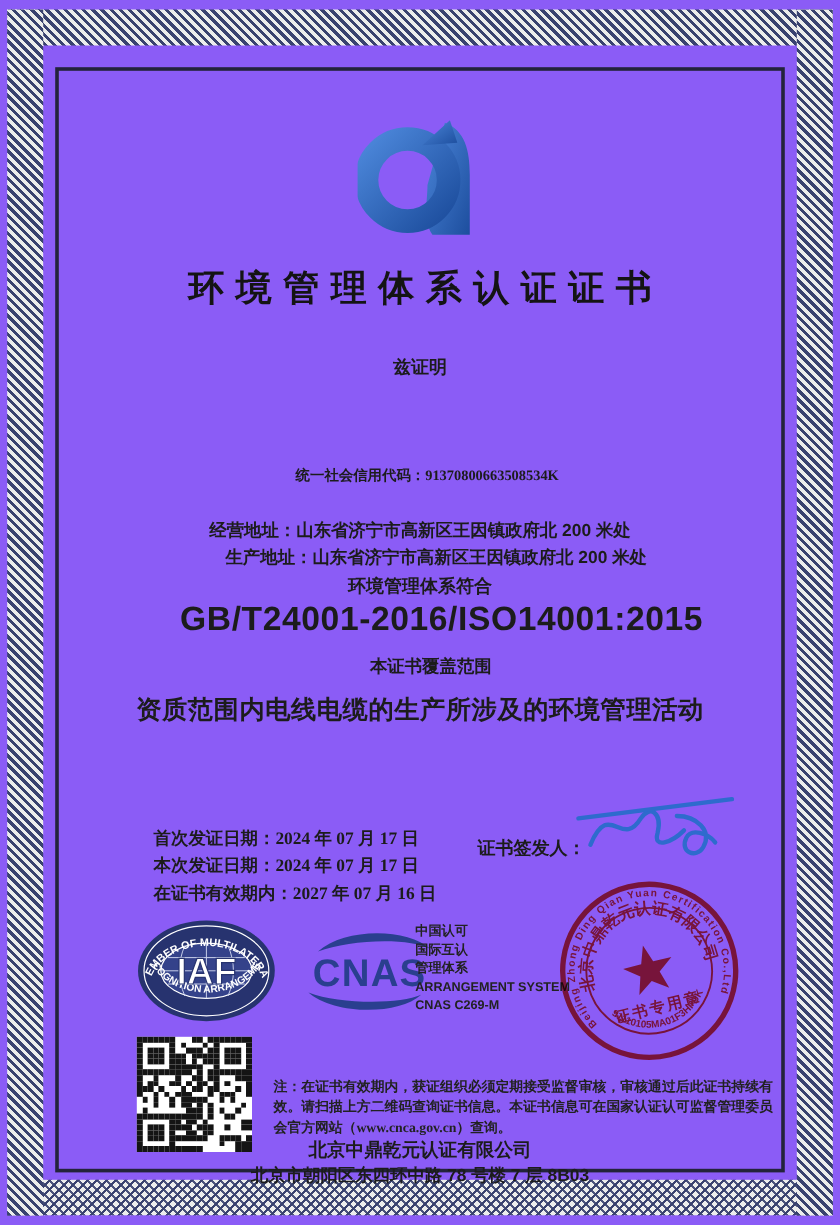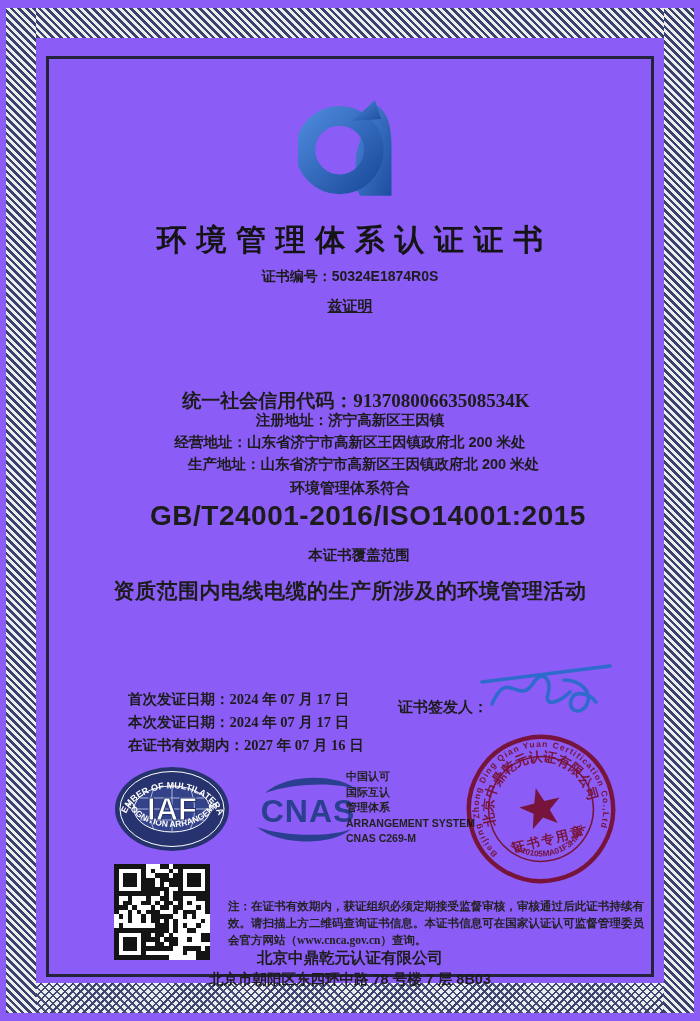--- a/index.html
+++ b/index.html
@@ -25,24 +25,24 @@
   .frame{position:absolute;left:46px;top:56px;right:46px;bottom:44px;
     border:3px solid #23233b;}
   
   .abs{position:absolute;}
   .cx{left:0;right:0;text-align:center;}
   
   .logo{left:298px;top:92px;width:104px;height:112px;}
   .title{top:220px;font-size:30px;font-weight:700;letter-spacing:.32em;
     text-indent:.32em;color:#141414;}
   .certno{top:268px;font-size:14px;font-weight:600;}
-  .certify{top:297px;font-size:15px;font-weight:600;text-decoration:underline;}
+  .certify{top:297px;font-size:15px;font-weight:600;}
   
   .company{top:328px;font-size:29px;font-weight:700;letter-spacing:2px;}
-  .credit{top:388px;font-size:19px;font-family:"Liberation Serif",serif;font-weight:700;padding-left:12px;}
+  .credit{top:388px;font-size:12px;font-family:"Liberation Serif",serif;font-weight:700;padding-left:12px;}
   .addr{font-size:14.5px;font-weight:700;}
   .addr1{top:411px;} .addr2{top:433px;} .addr3{top:455px;margin-left:27px;}
   
   .conform{top:479px;font-size:15px;font-weight:700;}
   .stdcode{top:500px;font-size:28px;font-weight:700;letter-spacing:.5px;margin-left:36px;}
   .scopelbl{top:546px;font-size:14.5px;font-weight:700;padding-left:18px;}
   .scope{top:577px;font-size:21px;font-weight:800;letter-spacing:.5px;}
   
   .dates{left:128px;top:688px;font-size:14.5px;line-height:23px;}
   .dates .lbl{font-weight:700;}
@@ -84,30 +84,24 @@
         <stop offset="0" stop-color="#4c87da"></stop>
           <stop offset="1" stop-color="#1d4e9e"></stop>
       </linearGradient>
     </defs>
     <path d="M70,10 C86,16 90,32 90,52 L90,100 L60,100 C52,88 56,74 56,60 Z" fill="url(#lg)"></path>
     <circle cx="40" cy="56" r="33" fill="none" stroke="url(#lg)" stroke-width="19"></circle>
     <path d="M52,28 L74,8 L80,26 Z" fill="url(#lg)"></path>
   </svg>
 
   <div class="abs cx title">环境管理体系认证证书</div>
-  <div class="abs cx certno">
-    <span>证书编号：</span><span>50324E1874R0S</span>
-  </div>
   <div class="abs cx certify">兹证明</div>
 
   <div class="abs cx credit">
     <span>统一社会信用代码：</span><span>91370800663508534K</span>
-  </div>
-  <div class="abs cx addr addr1">
-    <span>注册地址：</span><span>济宁高新区王因镇</span>
   </div>
   <div class="abs cx addr addr2">
     <span>经营地址：</span><span>山东省济宁市高新区王因镇政府北 200 米处</span>
   </div>
   <div class="abs cx addr addr3">
     <span>生产地址：</span><span>山东省济宁市高新区王因镇政府北 200 米处</span>
   </div>
 
   <div class="abs cx conform">环境管理体系符合</div>
   <div class="abs cx stdcode">GB/T24001-2016/ISO14001:2015</div>

